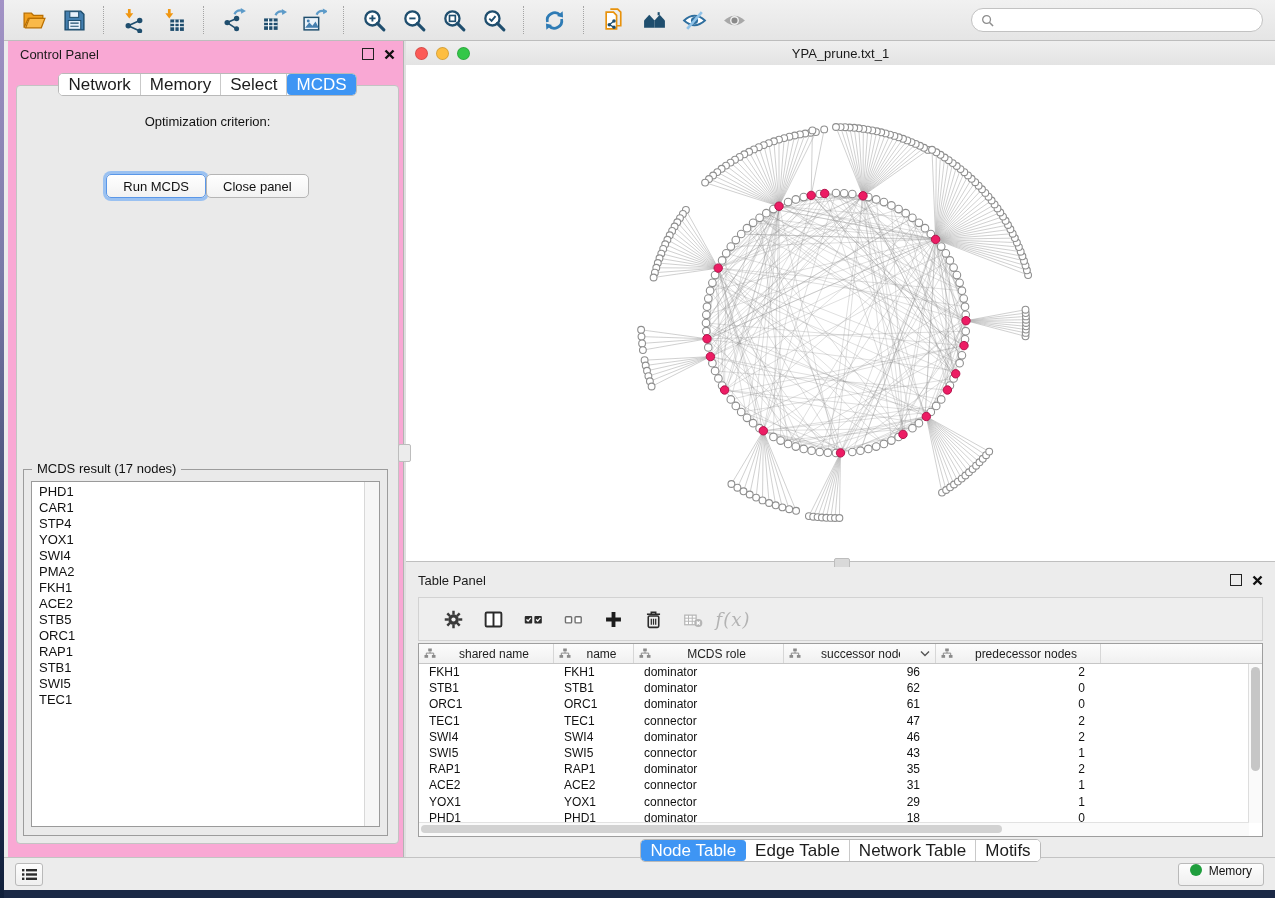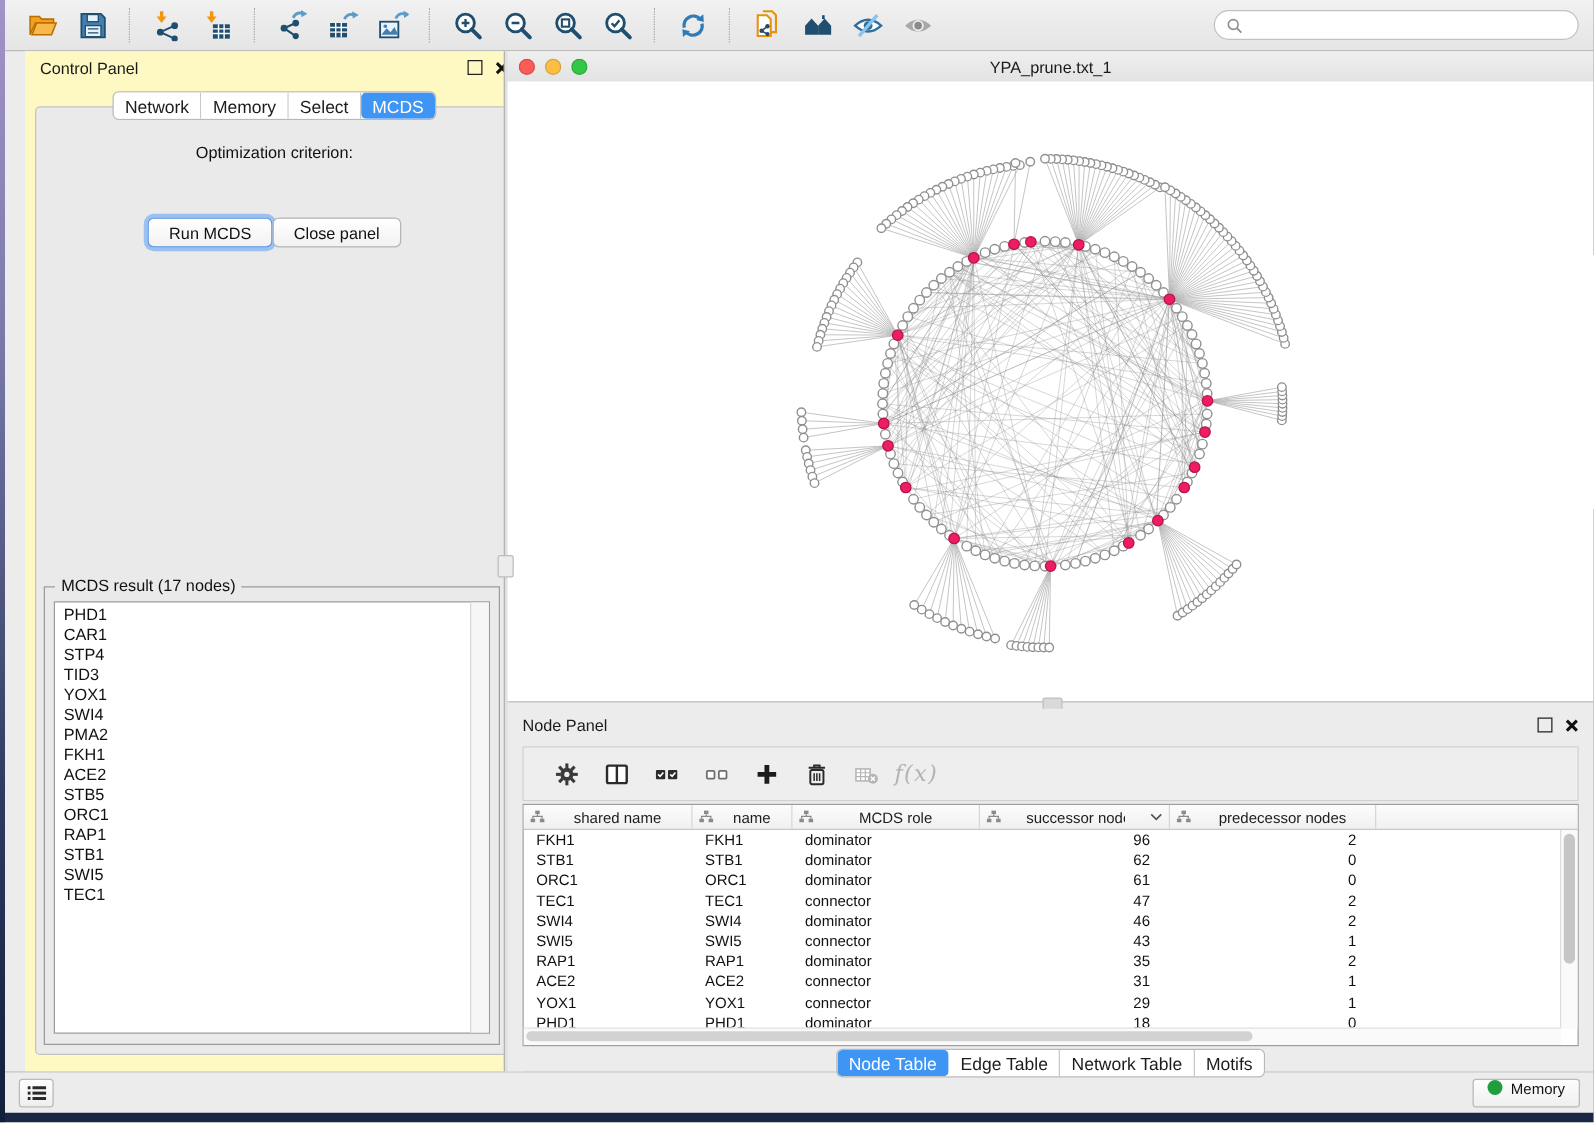--- a/index.html
+++ b/index.html
@@ -15,30 +15,30 @@
   .tbtn{width:36px;height:32px;display:flex;align-items:center;justify-content:center;background:transparent;border:none;padding:0}
   .tbtn svg{width:25px;height:25px}
   .tsep{width:1px;height:28px;border-left:1px dotted #a5a5a5;margin:0 7px}
   .tsearch{margin-left:auto;display:flex;align-items:center;width:272px;height:22px;background:#fff;
       border:1px solid #c2c2c2;border-radius:12px;padding:0 9px;gap:5px}
   .tsearch input{border:none;outline:none;flex:1;font:12px "Liberation Sans",sans-serif;background:transparent}
 
   .main{position:relative;flex:1}
 
   
-  .cp{position:absolute;left:16px;top:0;width:399px;bottom:0;background:#fef9c3}
+  .cp{position:absolute;left:4px;top:0;width:399px;bottom:0;background:#f9a8d4}
   .cp-titlebar,.tp-titlebar{height:26px;display:flex;align-items:center;padding:0 12px;font-size:13px;color:#1b1b1b}
   .win-icos{margin-left:auto;display:flex;align-items:center;gap:10px}
   .float-ico{width:10px;height:10px;border:1.6px solid #222;background:transparent}
   .close-ico svg{width:11px;height:11px;display:block}
   .cp-card{position:absolute;left:8px;right:8px;top:44px;bottom:13px;background:#eaeaea;
       border:1px solid #c3c3c3;border-radius:4px}
   .tabs-row{position:absolute;left:0;right:0;top:32px;display:flex;justify-content:center;z-index:2}
   .tabseg{display:flex;background:#fff;border:1px solid #b9b9b9;border-radius:5px;height:21px;overflow:hidden}
-  .tabseg .tab{display:flex;align-items:center;padding:0 9px;font-size:14px;color:#1c1c1c;border-right:1px solid #c9c9c9;background:#fff}
+  .tabseg .tab{display:flex;align-items:center;padding:0 9px;font-size:17px;color:#1c1c1c;border-right:1px solid #c9c9c9;background:#fff}
   .tabseg .tab:last-child{border-right:none}
   .tabseg .tab.sel{background:#3e95f4;color:#fff;border-color:#3e95f4;border-radius:4px}
   .opt-label{position:absolute;left:0;right:0;top:28px;text-align:center;font-size:13px;color:#111}
   .selectbox{position:absolute;left:36px;right:42px;top:52px;height:25px;background:#fff;border:1px solid #b4b4b4;
       border-radius:5px;display:flex;align-items:center;box-shadow:0 1px 1px rgba(0,0,0,.08)}
   .selectbox .sel-text{flex:1;font-size:13px;color:#111;padding:0 10px;white-space:nowrap;overflow:hidden}
   .stepper{width:19px;height:25px;margin:-1px -1px -1px 0;background:linear-gradient(#6fb0f8,#2f7fee);
       border-radius:0 5px 5px 0;display:flex;flex-direction:column;align-items:center;justify-content:center;gap:2px}
   .stepper svg{width:9px;height:6px;display:block}
   .btn-row{position:absolute;left:0;right:0;top:88px;display:flex;justify-content:center;}
@@ -278,21 +278,20 @@
             <button class="pbtn focus">Run MCDS</button>
             <button class="pbtn">Close panel</button>
           </div>
           <div class="groupbox">
             <span class="legend">MCDS result (17 nodes)</span>
             <div class="mcds-list">
               <div class="mcds-items" id="mcds-items">
                   <div class="mcds-item">PHD1</div>
                   <div class="mcds-item">CAR1</div>
                   <div class="mcds-item">STP4</div>
-                  <div class="mcds-item">TID3</div>
                   <div class="mcds-item">YOX1</div>
                   <div class="mcds-item">SWI4</div>
                   <div class="mcds-item">PMA2</div>
                   <div class="mcds-item">FKH1</div>
                   <div class="mcds-item">ACE2</div>
                   <div class="mcds-item">STB5</div>
                   <div class="mcds-item">ORC1</div>
                   <div class="mcds-item">RAP1</div>
                   <div class="mcds-item">STB1</div>
                   <div class="mcds-item">SWI5</div>
@@ -981,21 +980,21 @@
               </svg>
           </div>
         </div>
 
         <div class="hdiv">
           <div class="hdrag"></div>
         </div>
 
         <div class="tp">
           <div class="tp-titlebar">
-            <span>Node Panel</span>
+            <span>Table Panel</span>
             <span class="win-icos">
               <span class="float-ico"></span>
               <span class="close-ico">
                 <svg viewBox="0 0 11 11">
                     <path d="M1.5 1.5 L9.5 9.5 M9.5 1.5 L1.5 9.5" stroke="#111" stroke-width="2.4"></path>
                   </svg>
               </span>
             </span>
           </div>
 

